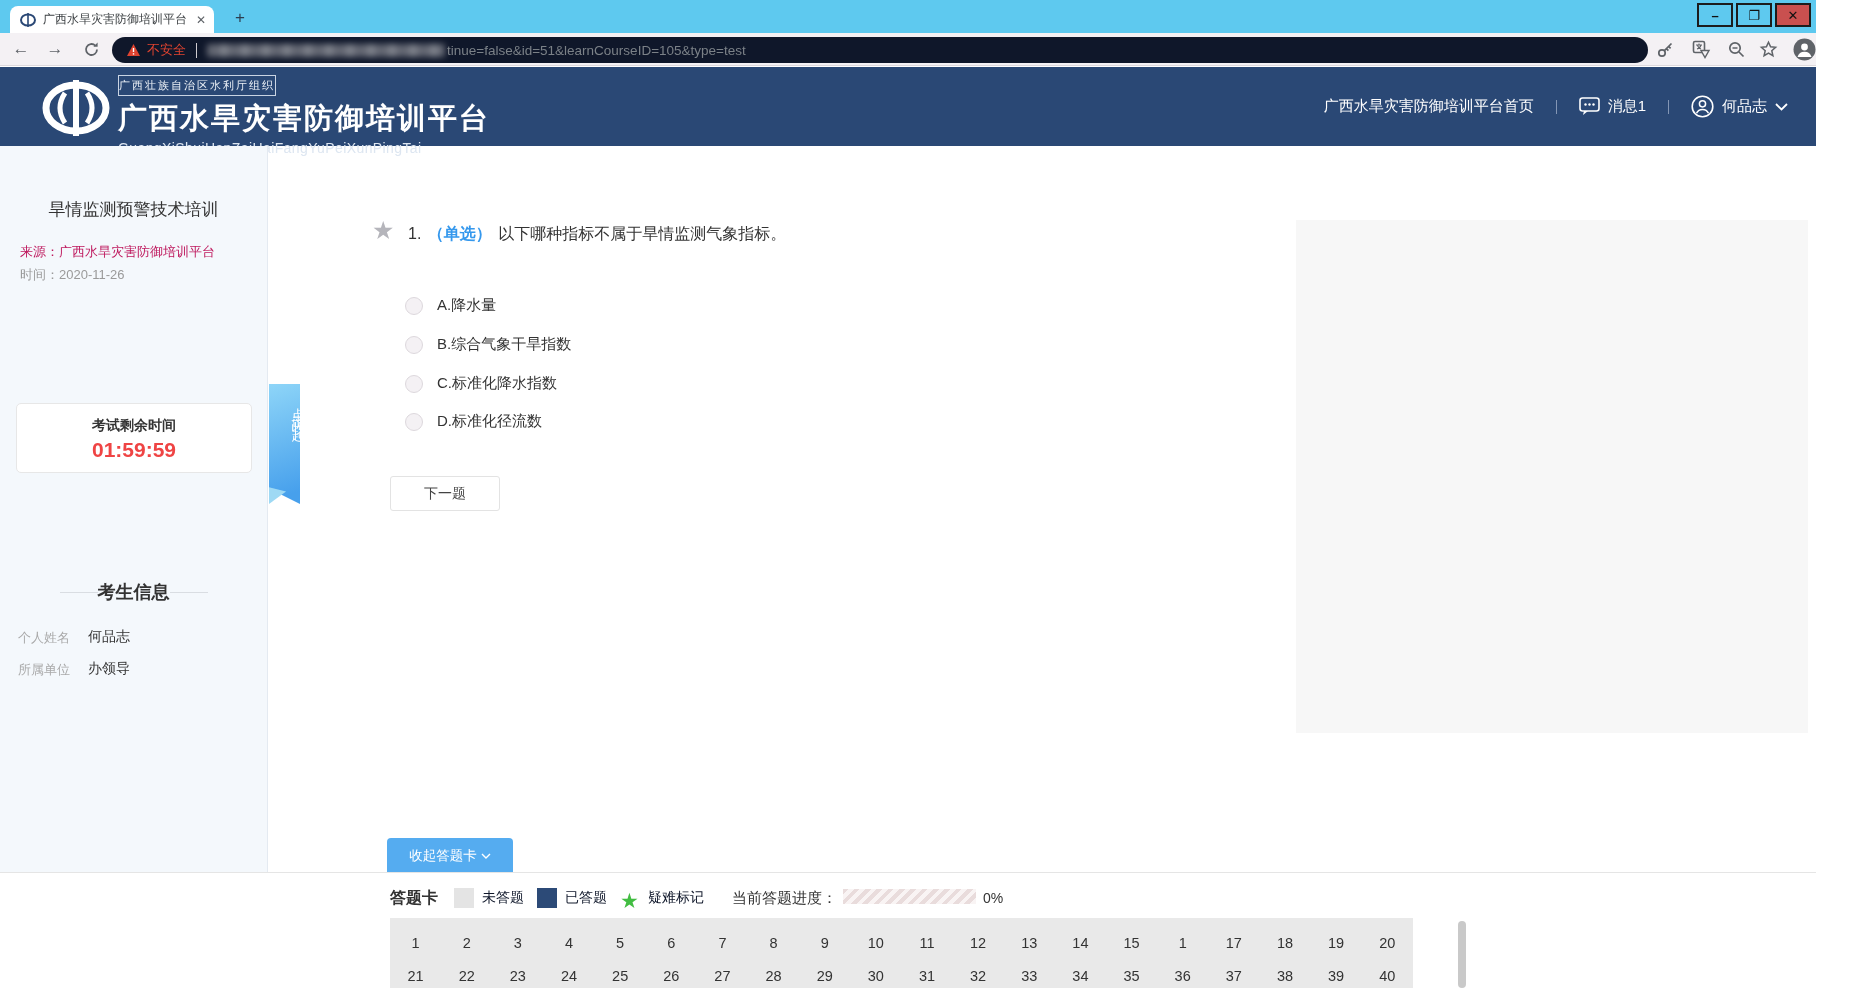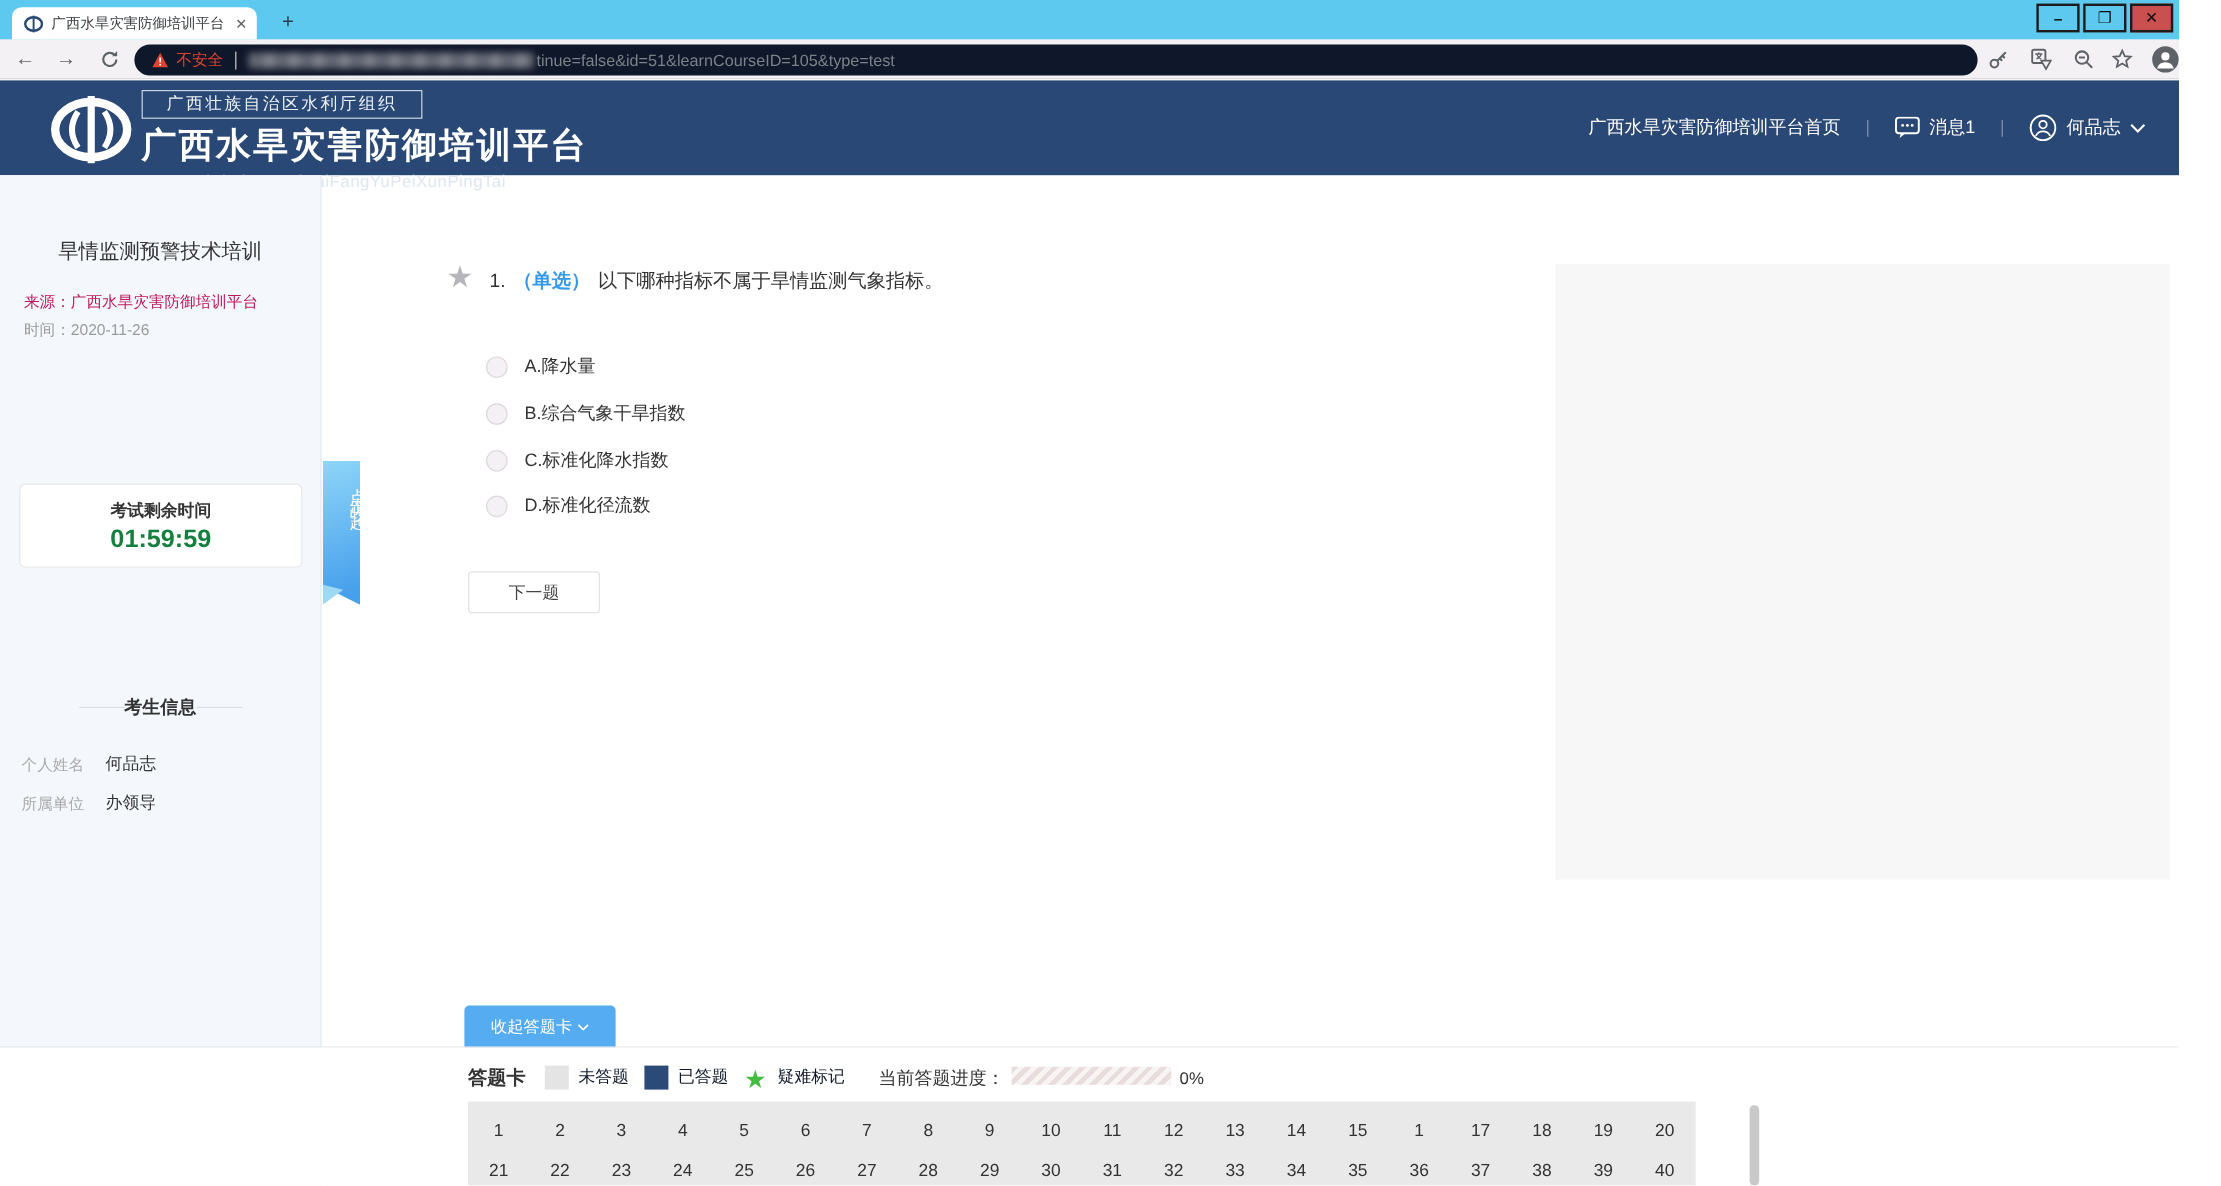--- a/index.html
+++ b/index.html
@@ -34,50 +34,50 @@
               background:repeating-linear-gradient(90deg,#a9a9ae 0 13px,#d8d8da 13px 21px); }
   .url-text { font-size:13.5px; color:#7b8187; margin-left:2px; white-space:nowrap; }
   .pill-ic { position:absolute; top:7px; width:20px; height:20px; }
   .avatar-ic { position:absolute; left:1793px; top:5px; }
   .update-ic { position:absolute; left:1828px; top:6px; }
 
   
   .site-header { position:absolute; left:0; top:67px; width:100%; height:79px; background:#2a4875; }
   .logo { position:absolute; left:42px; top:12px; }
   .brand { position:absolute; left:118px; top:8px; }
-  .org-badge { display:inline-block; border:1px solid #c9d4e3; color:#edf2f8; font-size:14px;
-               letter-spacing:2px; padding:2px 20px; }
+  .org-badge { display:inline-block; border:1px solid #c9d4e3; color:#edf2f8; font-size:11px;
+               letter-spacing:2px; padding:2px 0; }
   .site-title { margin-top:3px; font-size:29px; font-weight:bold; color:#fff; letter-spacing:2px; }
   .site-pinyin { margin-top:1px; font-size:14px; color:#dde6f1; letter-spacing:.4px; }
   .header-nav { position:absolute; right:28px; top:0; height:79px; display:flex; align-items:center;
                 color:#fff; font-size:15px; }
   .nav-vsep { width:1px; height:14px; background:#8396b5; margin:0 22px; }
   .header-nav .lbl { margin-left:8px; }
   .chev { margin-left:8px; display:flex; align-items:center; }
 
   
   .sidebar { position:absolute; left:0; top:146px; width:268px; height:842px; background:#f4f8fc;
              border-right:1px solid #e4eaf1; }
   .course-title { position:absolute; top:52px; width:100%; text-align:center; font-size:17px;
                   color:#333; font-weight:500; }
   .meta1 { position:absolute; top:97px; left:20px; font-size:13px; color:#be185d; }
   .meta2 { position:absolute; top:120px; left:20px; font-size:13px; color:#9a9a9a; }
   .rules { position:absolute; top:152px; left:16px; right:10px; font-size:13.5px; color:#e60012;
            line-height:1.62; }
   .timer-box { position:absolute; top:257px; left:16px; width:236px; height:70px; background:#fff;
                border:1px solid #e7e7e7; border-radius:5px; text-align:center; }
   .timer-label { margin-top:13px; font-size:14px; font-weight:600; color:#333; }
-  .timer-value { margin-top:3px; font-size:21px; font-weight:bold; color:#15803d; }
+  .timer-value { margin-top:3px; font-size:21px; font-weight:bold; color:#ef4444; }
   .submit-btn { position:absolute; top:340px; left:16px; width:236px; height:44px; background:#d20e1f;
                 border:none; border-radius:4px; color:#fff; font-size:18px; letter-spacing:4px;
                 cursor:pointer; font-family:inherit; }
   .info-head { position:absolute; top:434px; width:100%; display:flex; align-items:center;
                justify-content:center; }
   .info-head .line { width:38px; height:1px; background:#d9dde2; }
-  .info-head .txt { margin:0 0; font-size:15px; font-weight:bold; color:#333; }
+  .info-head .txt { margin:0 0; font-size:18px; font-weight:bold; color:#333; }
   .info-row { position:absolute; left:18px; font-size:13px; color:#a9a9a9; }
   .info-row .val { position:absolute; left:70px; top:-1px; font-size:14px; color:#333; white-space:nowrap; }
   .row-name { top:483px; }
   .row-unit { top:515px; }
 
   
   .ribbon { position:absolute; left:269px; top:384px; width:31px; height:120px; cursor:pointer; }
   .ribbon .body { position:absolute; inset:0;
        background:linear-gradient(160deg,#8ed5f8 0%,#47a0ec 90%);
        clip-path:polygon(0 0,100% 0,100% 100%,0 87%); }

